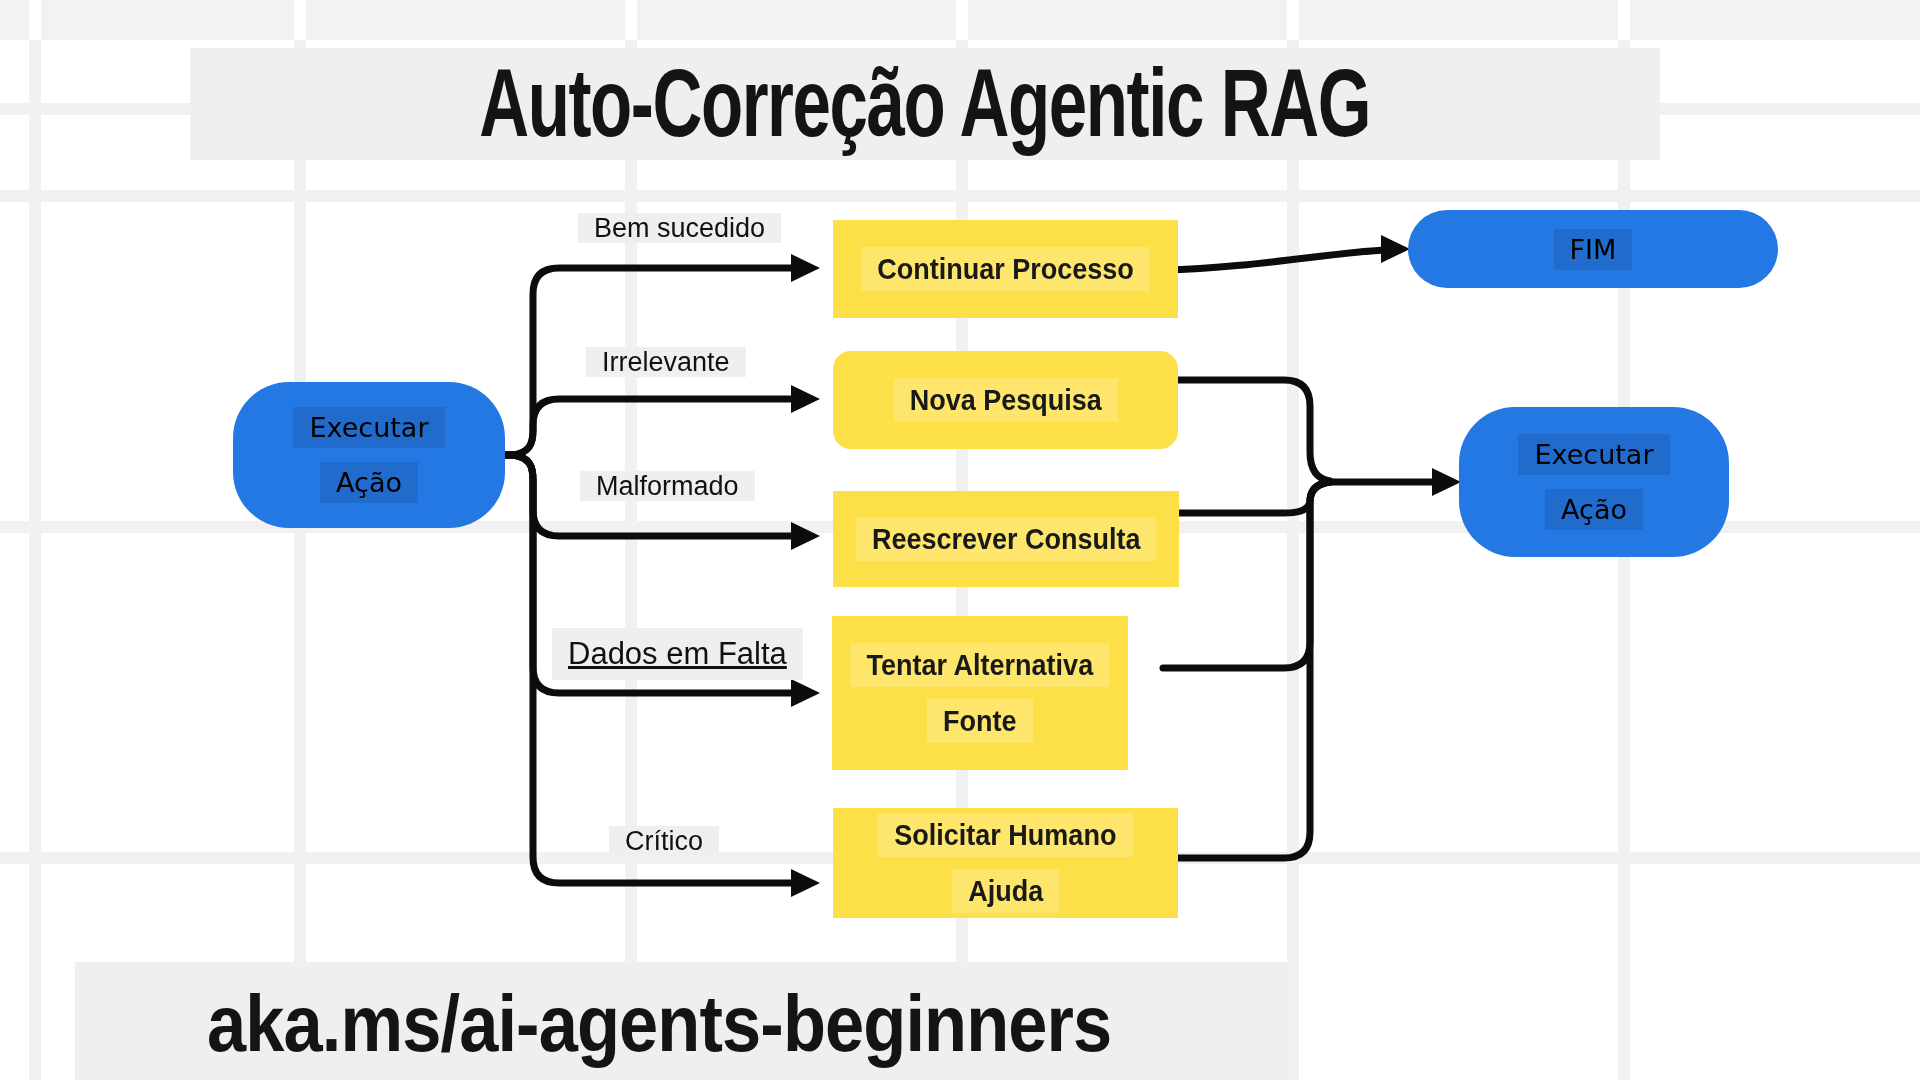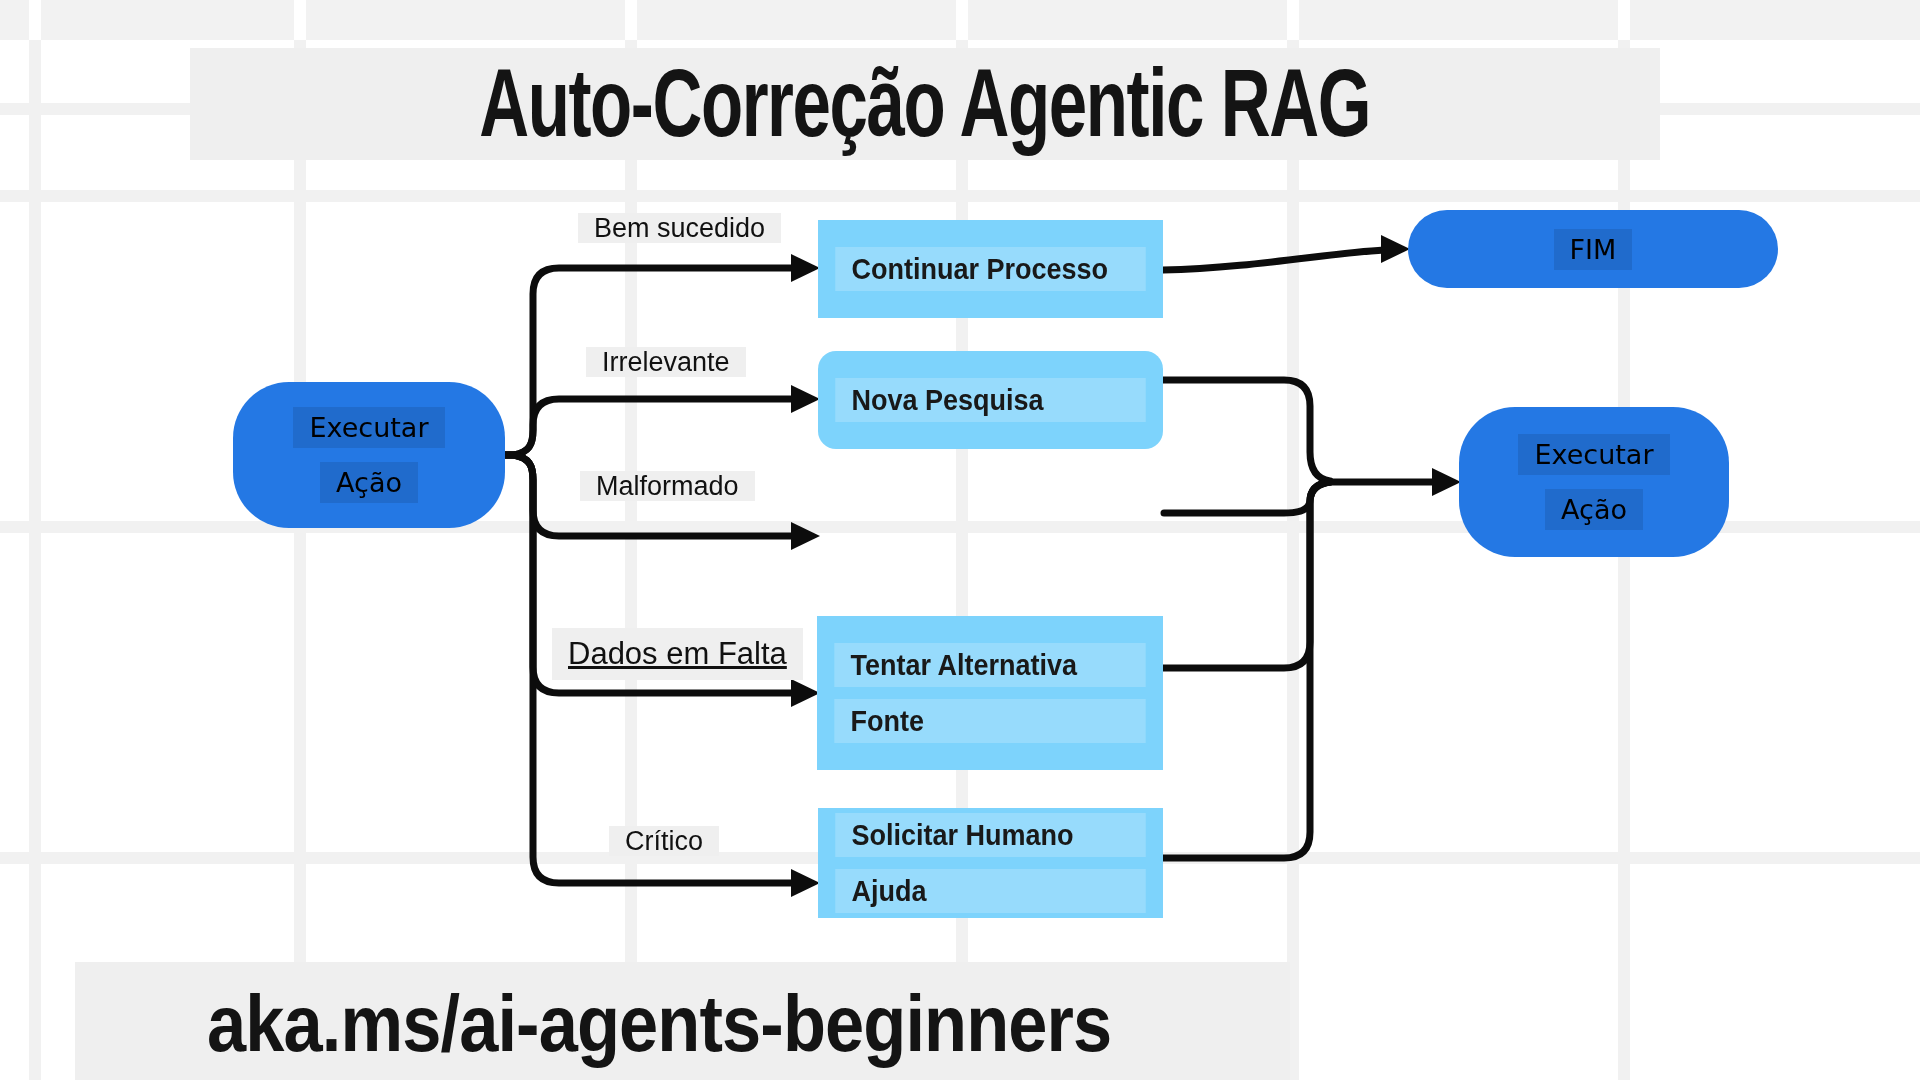--- a/index.html
+++ b/index.html
@@ -36,43 +36,43 @@
   .edges polygon{fill:#0c0c0c;stroke:none;}
   .blue-node{
     position:absolute;background:#2478e4;border-radius:56px;
     display:flex;flex-direction:column;align-items:center;justify-content:center;gap:14px;
   }
   .blue-node .tag{
     background:rgba(0,0,0,0.10);color:#000000;font-size:27px;padding:5px 16px;white-space:nowrap;
   }
   .stadium{border-radius:40px;}
   .action-box{
-    position:absolute;background:#7dd3fc;
-    display:flex;flex-direction:column;justify-content:center;gap:12px;
+    position:absolute;background:#fde047;
+    display:flex;flex-direction:column;align-items:center;justify-content:center;gap:12px;margin-left:15px;
   }
   .action-box .tag{
     background:rgba(255,255,255,0.20);color:#191919;
     font-family:"Liberation Sans",sans-serif;font-weight:600;font-size:30px;
     padding:5px 18px;transform:scaleX(0.9);white-space:nowrap;
   }
   .edge-label{
     position:absolute;background:#efefef;color:#111;
     font-family:"Liberation Sans",sans-serif;font-size:27px;
     display:flex;align-items:center;justify-content:center;
     height:30px;padding:0 16px;white-space:nowrap;
   }
   #label-missing{height:52px;font-size:31px;text-decoration:underline;}
   
   #start-node{left:233px;top:382px;width:272px;height:146px;}
   #end-node{left:1459px;top:407px;width:270px;height:150px;}
   #fim-node{left:1408px;top:210px;width:370px;height:78px;}
   #box-continue{left:818px;top:220px;width:345px;height:98px;}
   #box-new-search{left:818px;top:351px;width:345px;height:98px;border-radius:18px;}
   #box-rewrite{left:818px;top:491px;width:346px;height:96px;}
-  #box-alternative{left:817px;top:616px;width:346px;height:154px;}
+  #box-alternative{left:817px;top:616px;width:296px;height:154px;}
   #box-human{left:818px;top:808px;width:345px;height:110px;}
   #label-success{left:578px;top:213px;}
   #label-irrelevant{left:586px;top:347px;}
   #label-malformed{left:580px;top:471px;}
   #label-missing{left:552px;top:628px;}
   #label-critical{left:609px;top:826px;}
 </style>
 </head>
 <body>
 
@@ -119,20 +119,23 @@
     <span class="tag">Executar</span>
     <span class="tag">Ação</span>
   </div>
 
   <div class="action-box" id="box-continue">
     <span class="tag">Continuar Processo</span>
   </div>
   <div class="action-box" id="box-new-search">
     <span class="tag">Nova Pesquisa</span>
   </div>
+  <div class="action-box" id="box-rewrite">
+    <span class="tag">Reescrever Consulta</span>
+  </div>
   <div class="action-box" id="box-alternative">
     <span class="tag">Tentar Alternativa</span>
     <span class="tag">Fonte</span>
   </div>
   <div class="action-box" id="box-human">
     <span class="tag">Solicitar Humano</span>
     <span class="tag">Ajuda</span>
   </div>
 
   <div class="edge-label" id="label-success">Bem sucedido</div>

